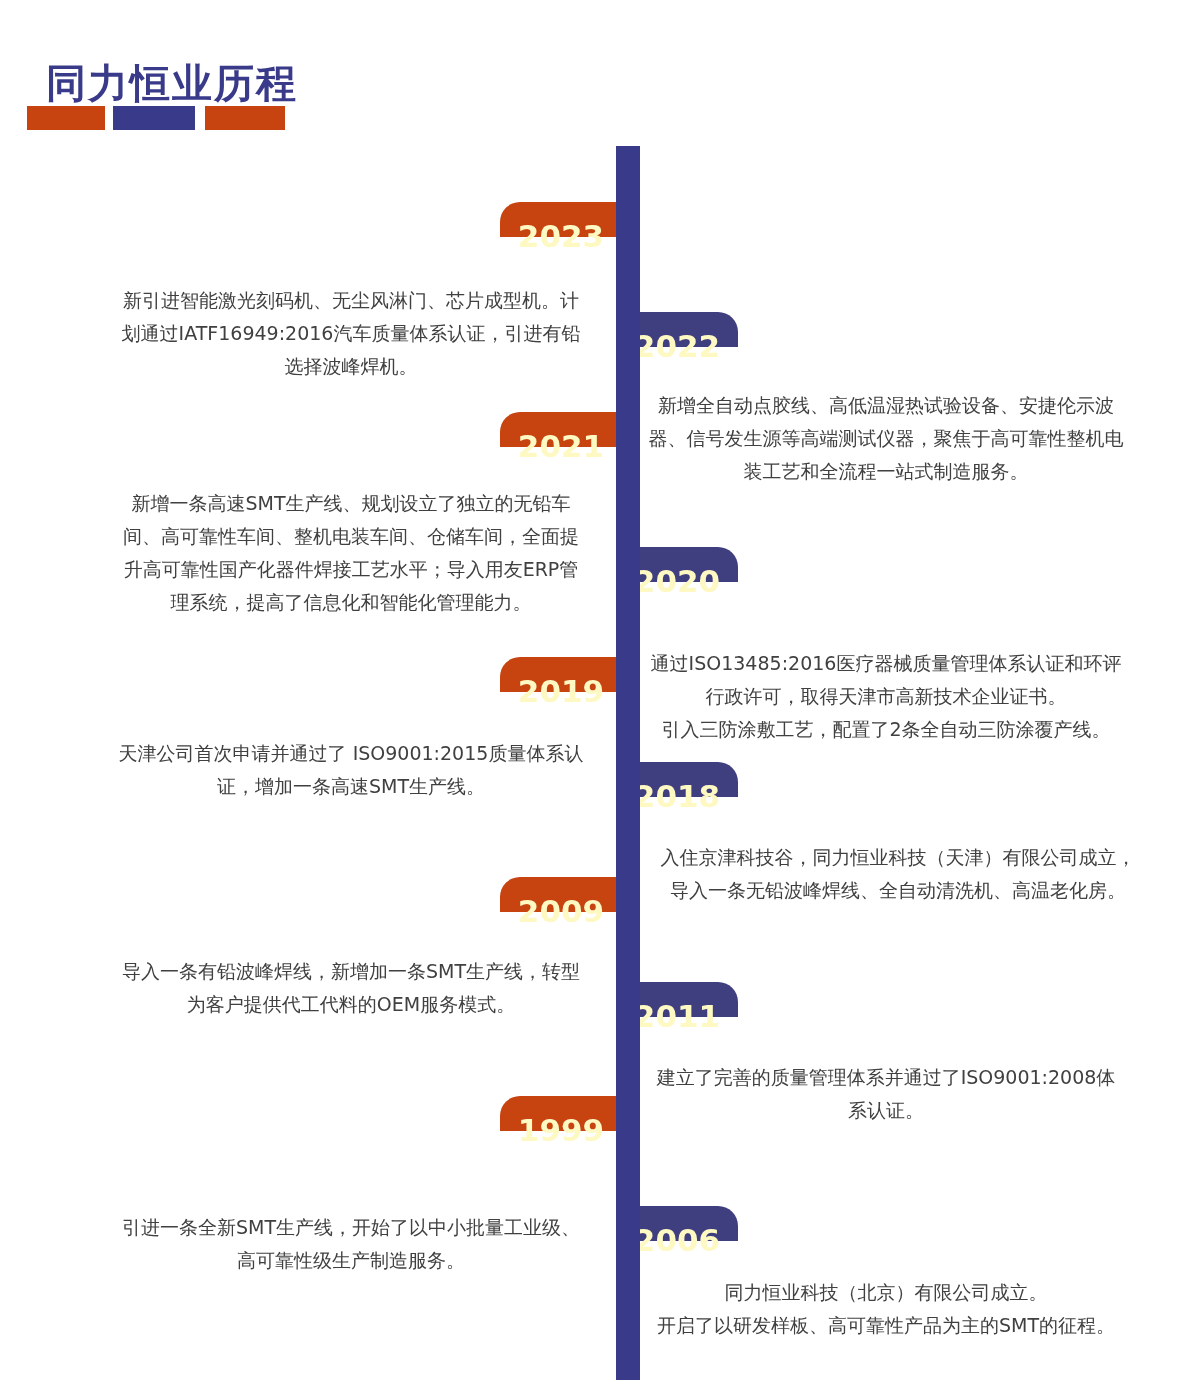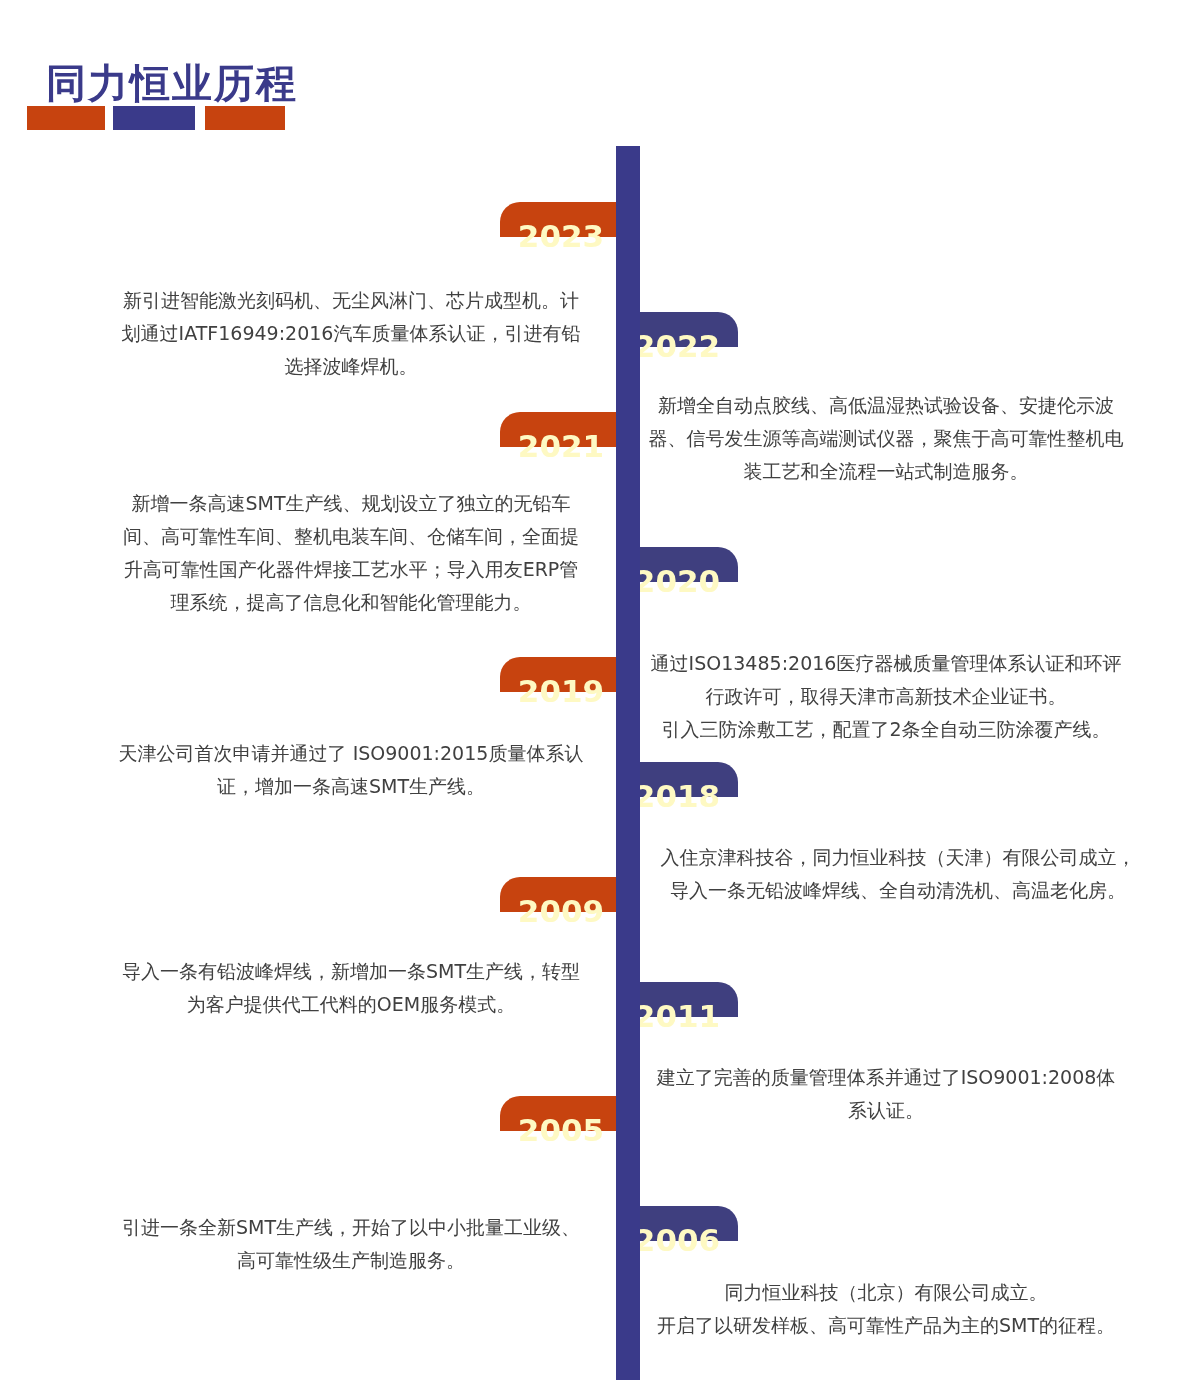--- a/index.html
+++ b/index.html
@@ -80,18 +80,18 @@
     <div class="event-text right" style="top: 575px; margin-top: 36px;">通过ISO13485:2016医疗器械质量管理体系认证和环评行政许可，取得天津市高新技术企业证书。
 引入三防涂敷工艺，配置了2条全自动三防涂覆产线。</div>
     <div class="year-badge left" style="top: 633px;">2019</div>
     <div class="event-text left" style="top: 701px;">天津公司首次申请并通过了 ISO9001:2015质量体系认证，增加一条高速SMT生产线。</div>
     <div class="year-badge right" style="top: 738px;">2018</div>
     <div class="event-text right" style="top: 805px; margin-left: 12px;">入住京津科技谷，同力恒业科技（天津）有限公司成立，导入一条无铅波峰焊线、全自动清洗机、高温老化房。</div>
     <div class="year-badge left" style="top: 853px;">2009</div>
     <div class="event-text left" style="top: 919px;">导入一条有铅波峰焊线，新增加一条SMT生产线，转型为客户提供代工代料的OEM服务模式。</div>
     <div class="year-badge right" style="top: 958px;">2011</div>
     <div class="event-text right" style="top: 1025px;">建立了完善的质量管理体系并通过了ISO9001:2008体系认证。</div>
-    <div class="year-badge left" style="top: 1072px;">2005</div>
+    <div class="year-badge left" style="top: 1072px;">1999</div>
     <div class="event-text left" style="top: 1138px; margin-top: 37px;">引进一条全新SMT生产线，开始了以中小批量工业级、高可靠性级生产制造服务。</div>
     <div class="year-badge right" style="top: 1182px;">2006</div>
     <div class="event-text right" style="top: 1240px;">同力恒业科技（北京）有限公司成立。
 开启了以研发样板、高可靠性产品为主的SMT的征程。</div>
   </div>
 
 </body></html>

